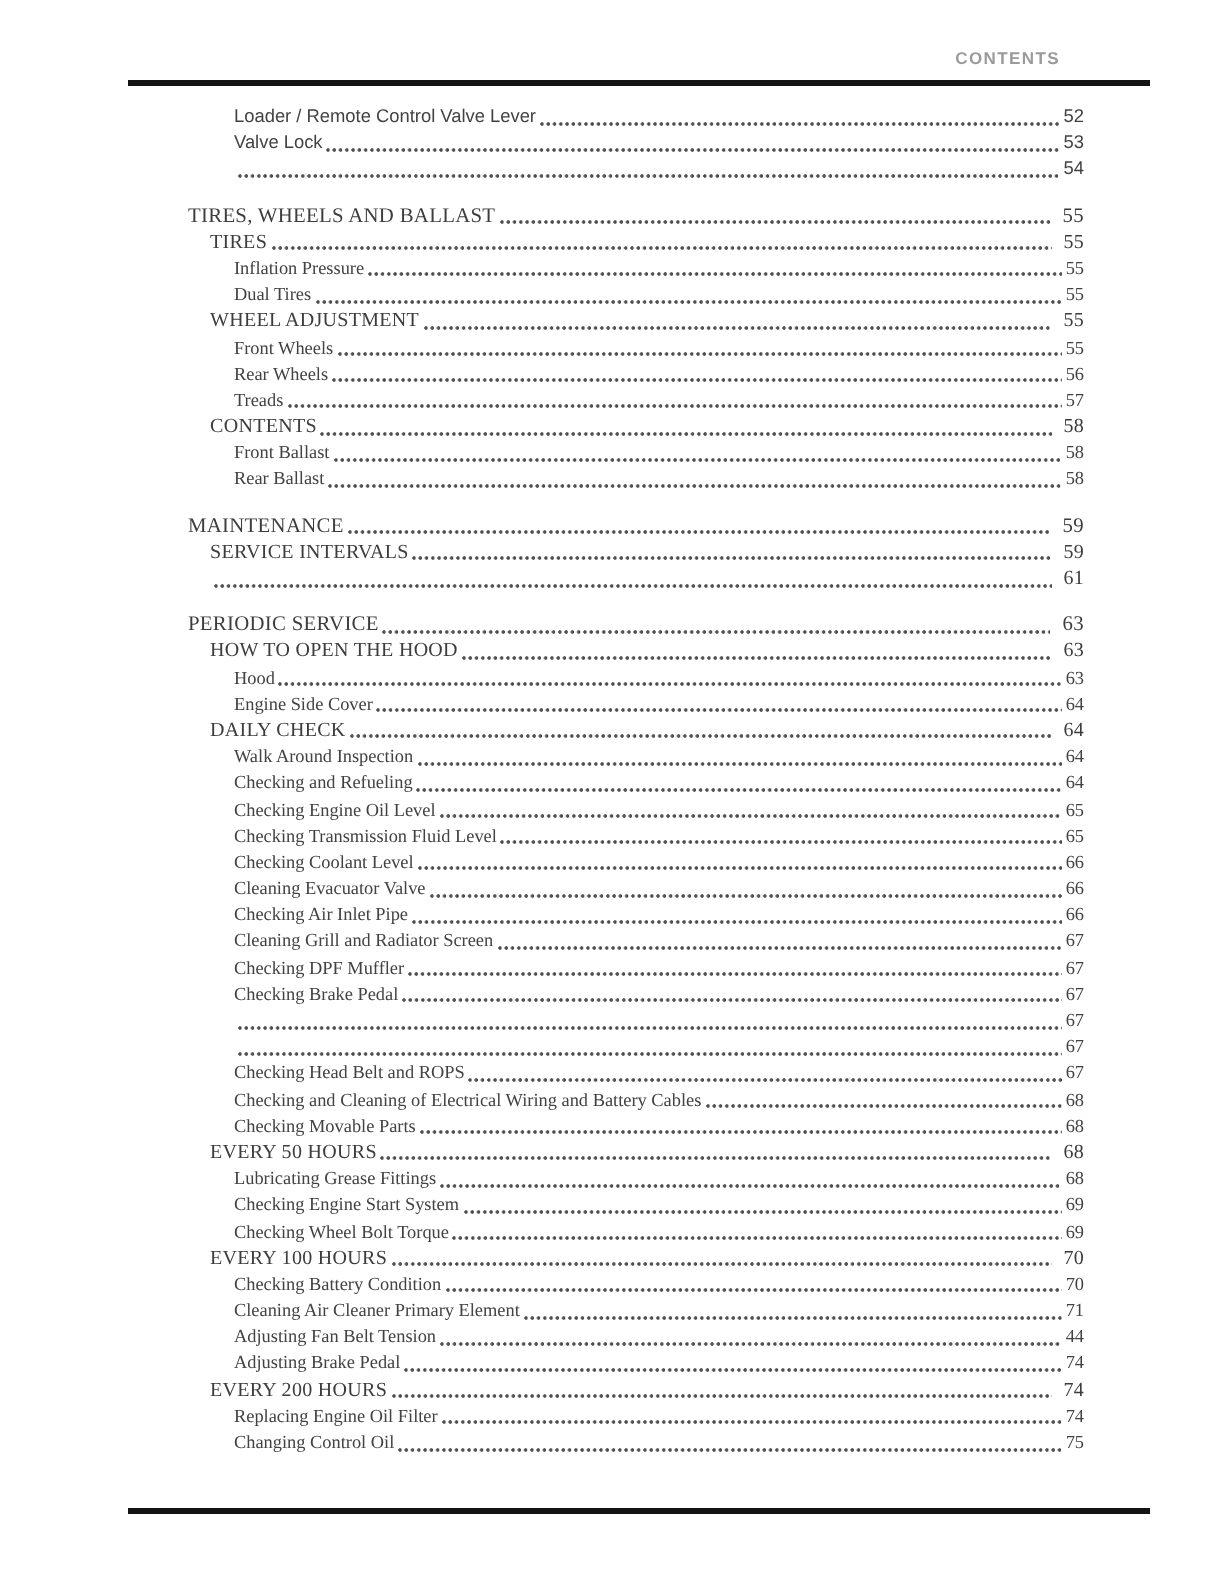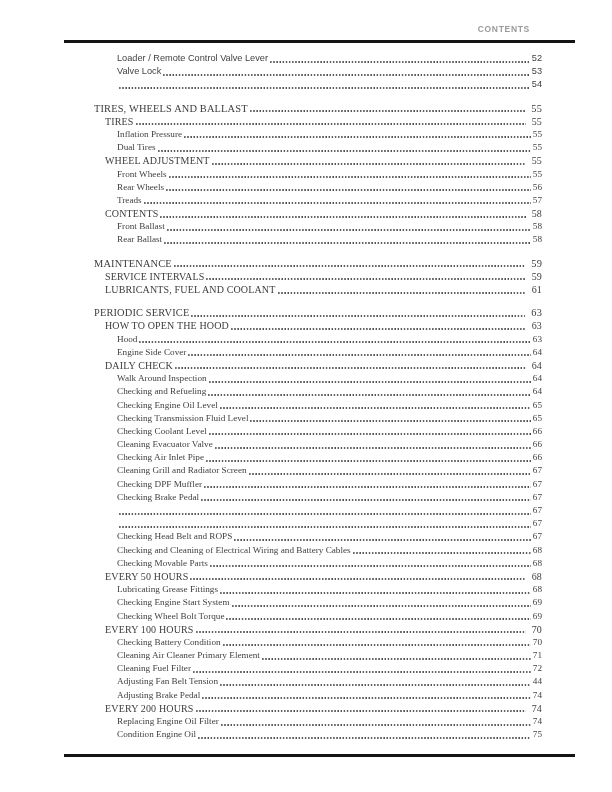--- a/index.html
+++ b/index.html
@@ -185,21 +185,20 @@
               <span class="pg">59</span>
             </div>
 
             <div class="row lvl-2">
               <span class="lbl">SERVICE INTERVALS</span>
               <span class="leader"></span>
               <span class="pg">59</span>
             </div>
 
             <div class="row lvl-2">
-              <span class="lbl">LUBRICANTS, FUEL AND COOLANT</span>
               <span class="leader"></span>
               <span class="pg">61</span>
             </div>
           </div>
       </div>
 
       <div class="group">
         <div class="rows">
 
             <div class="row lvl-1">
@@ -355,25 +354,20 @@
               <span class="leader"></span>
               <span class="pg">70</span>
             </div>
 
             <div class="row lvl-3">
               <span class="lbl">Cleaning Air Cleaner Primary Element</span>
               <span class="leader"></span>
               <span class="pg">71</span>
             </div>
 
-            <div class="row lvl-3">
-              <span class="lbl">Cleaning Fuel Filter</span>
-              <span class="leader"></span>
-              <span class="pg">72</span>
-            </div>
 
             <div class="row lvl-3">
               <span class="lbl">Adjusting Fan Belt Tension</span>
               <span class="leader"></span>
               <span class="pg">44</span>
             </div>
 
             <div class="row lvl-3">
               <span class="lbl">Adjusting Brake Pedal</span>
               <span class="leader"></span>
@@ -386,21 +380,21 @@
               <span class="pg">74</span>
             </div>
 
             <div class="row lvl-3">
               <span class="lbl">Replacing Engine Oil Filter</span>
               <span class="leader"></span>
               <span class="pg">74</span>
             </div>
 
             <div class="row lvl-3">
-              <span class="lbl">Condition Engine Oil</span>
+              <span class="lbl">Changing Control Oil</span>
               <span class="leader"></span>
               <span class="pg">75</span>
             </div>
           </div>
       </div>
     </div>
 
   <div class="rule bottom"></div>
 
 </div>

